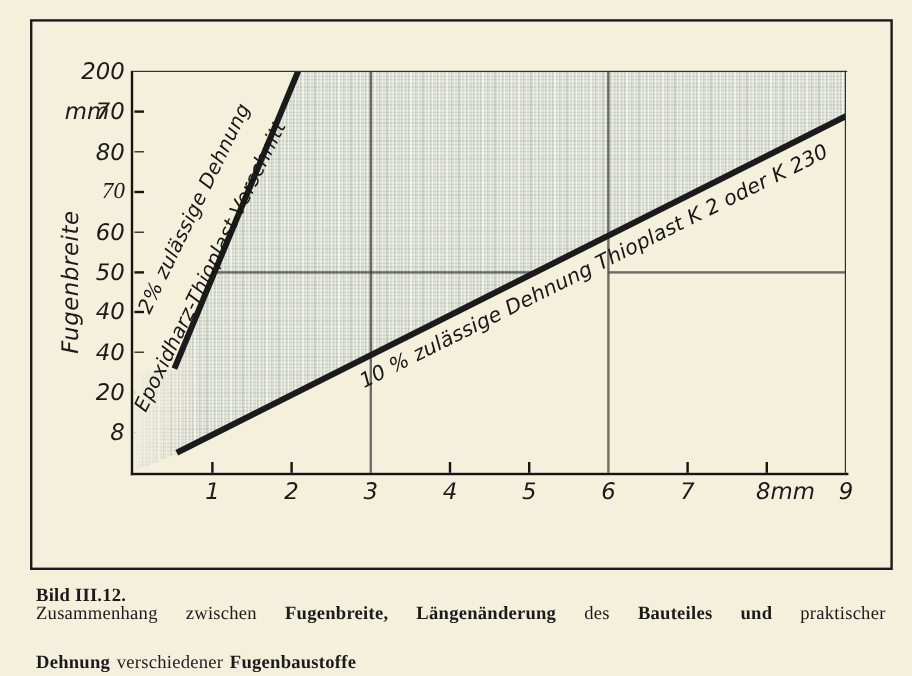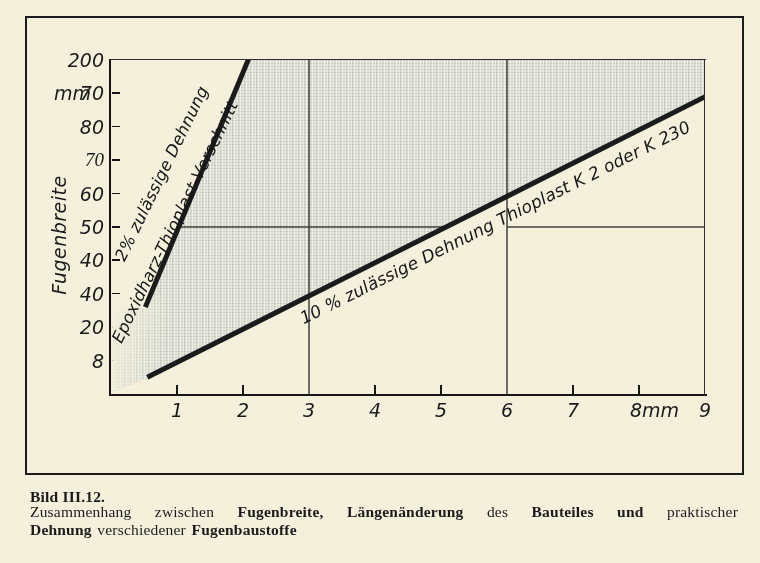--- a/index.html
+++ b/index.html
@@ -60,21 +60,21 @@
     font-style:italic;font-size:20px;letter-spacing:.6px;
   }
   .y-axis-title{
     position:absolute;left:-38px;top:206px;width:140px;text-align:center;
     transform:rotate(-90deg);font-style:italic;font-size:19px;letter-spacing:.5px;
   }
   .caption{position:absolute;left:30px;width:708px;font-family:"Liberation Serif",serif;
     font-size:15.5px;line-height:18px;letter-spacing:.2px;}
   .caption-title{top:488px;font-weight:700;}
   .caption-l2{top:503px;text-align:justify;text-align-last:justify;word-spacing:1.5px;}
-  .caption-l3{top:521px;word-spacing:1.5px;font-family:Liberation Serif, serif;}
+  .caption-l3{top:544px;word-spacing:1.5px;font-family:Liberation Serif, serif;}
   .caption b{font-weight:700;}
 </style>
 </head>
 <body>
 
 <div class="frame">
 
   <div class="plot">
     <div class="hatch"></div>
     <div class="hatch-fade"></div>

